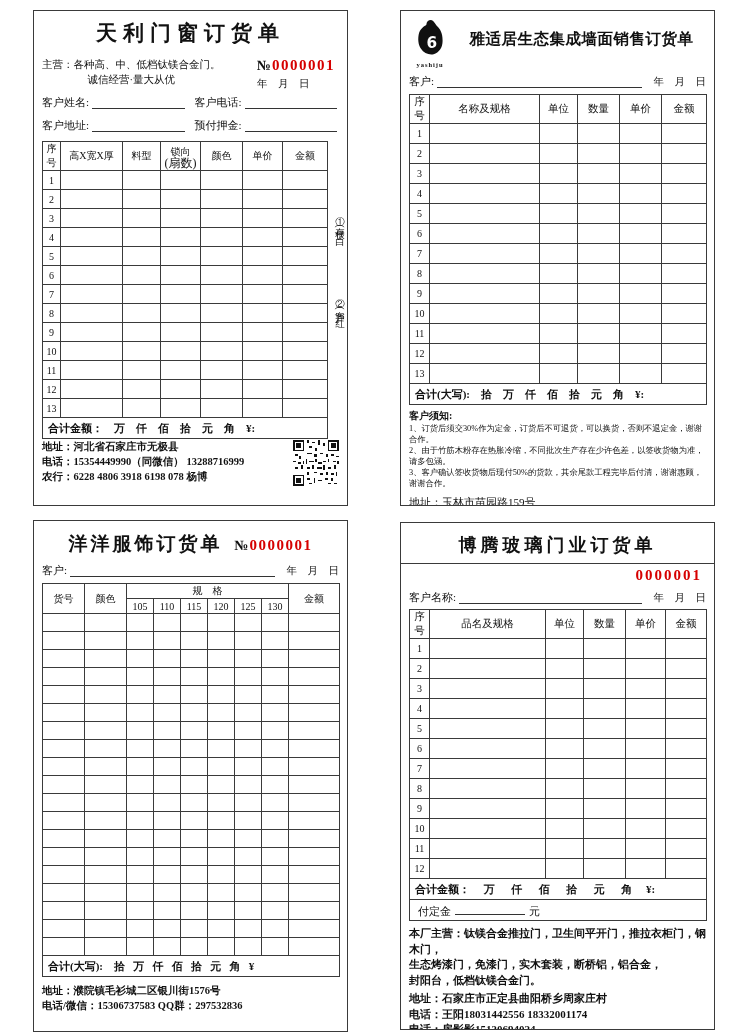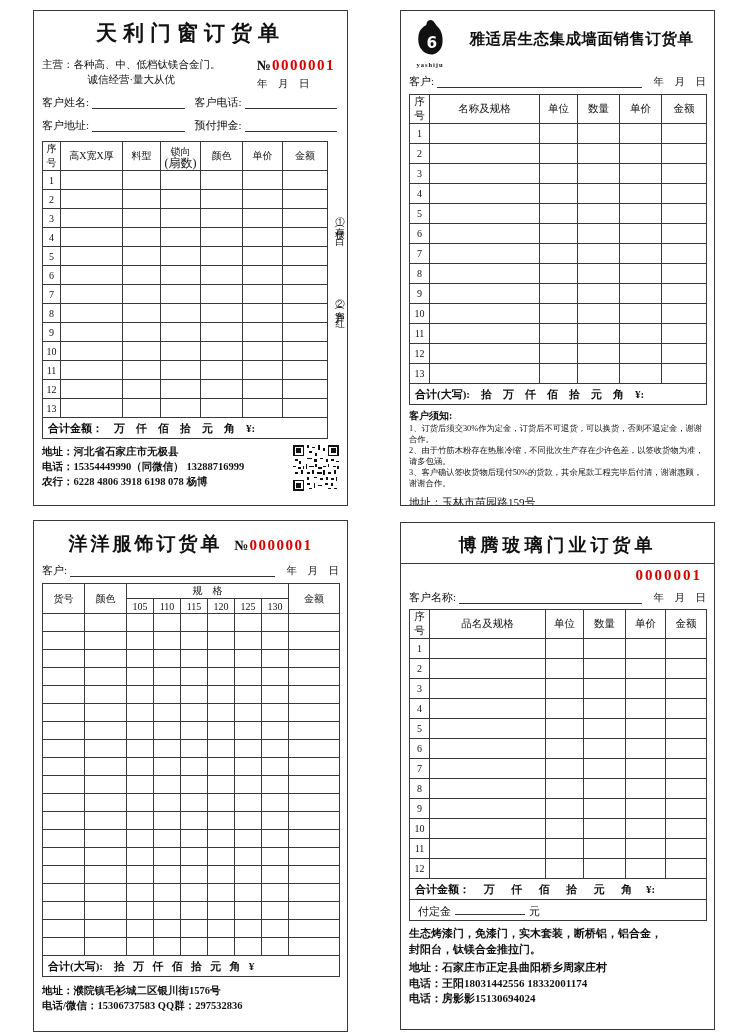--- a/index.html
+++ b/index.html
@@ -31,21 +31,21 @@
   .frow{display:flex;align-items:flex-end;margin-bottom:8px}
   .frow .fline{flex:1;margin:0 10px 1px 3px}
   .frow .fline.last{margin-right:2px}
   .f1-table{width:285px;margin-top:1px}
   .f1-table thead th{height:24px}
   .f1-table tbody td{height:19px}
   .subhdr{font-size:12px;line-height:9px}
   .vcopy{position:absolute;right:1px;writing-mode:vertical-rl;font-size:9.5px;letter-spacing:2px}
   .vcopy.c1{top:198px}
   .vcopy.c2{top:280px}
-  .f1-footer{display:flex;justify-content:space-between;align-items:flex-start;margin-top:5px}
+  .f1-footer{display:flex;justify-content:space-between;align-items:flex-start;}
   .f1-addr{font-size:10.5px;line-height:15px;font-weight:bold}
   .qr{width:46px;height:46px;margin-top:1px}
 
   
   .f2{left:400px;top:10px;width:315px;height:496px}
   .f2-head{display:flex;align-items:flex-start;gap:6px;margin-top:2px}
   .f2-logo{width:42px;text-align:center;flex:none}
   .f2-logotext{font-size:6.5px;font-weight:bold;letter-spacing:1px}
   .f2-tb{flex:1}
   .f2-title{font-size:15.5px;font-weight:bold;margin-top:10px;letter-spacing:0.5px;text-align:center}
@@ -846,22 +846,23 @@
       </tr>
       <tr>
         <td colspan="6" class="deposit-cell">
           <span>付定金</span><span class="fline"></span><span>元</span>
         </td>
       </tr>
     </tfoot>
   </table>
 
   <div class="f4-biz">
+    <div>本厂主营：钛镁合金推拉门，卫生间平开门，推拉衣柜门，钢木门，</div>
     <div>生态烤漆门，免漆门，实木套装，断桥铝，铝合金，</div>
-    <div>封阳台，钛镁合金推拉门。</div>
+    <div>封阳台，低档钛镁合金门。</div>
   </div>
 
   <div class="f4-footer">
     <div>地址：石家庄市正定县曲阳桥乡周家庄村</div>
     <div>电话：王阳18031442556    18332001174</div>
     <div>电话：房影影15130694024</div>
   </div>
 </div>
 
 </body></html>

